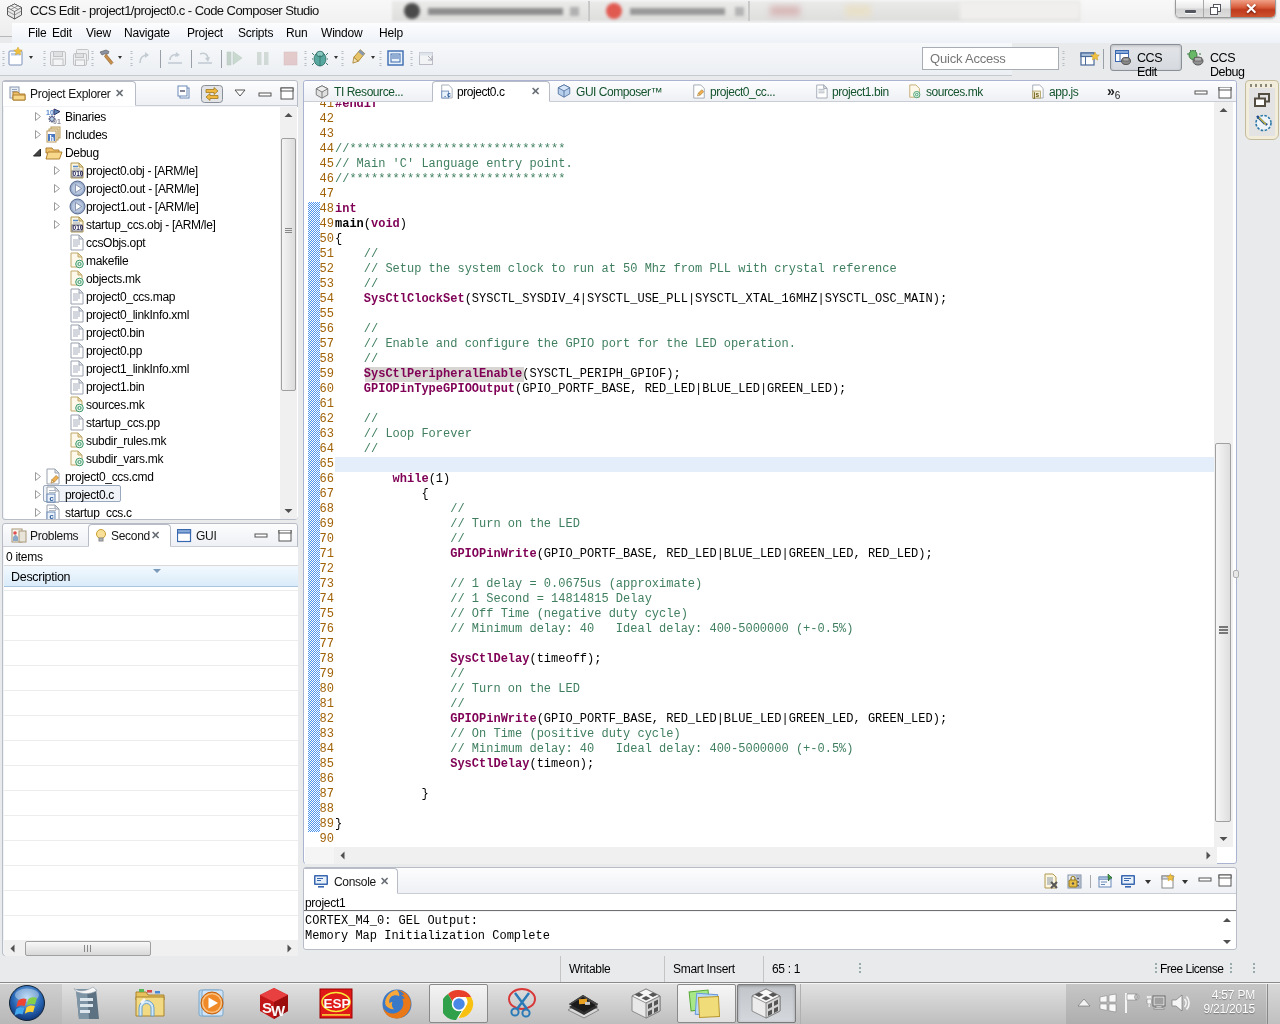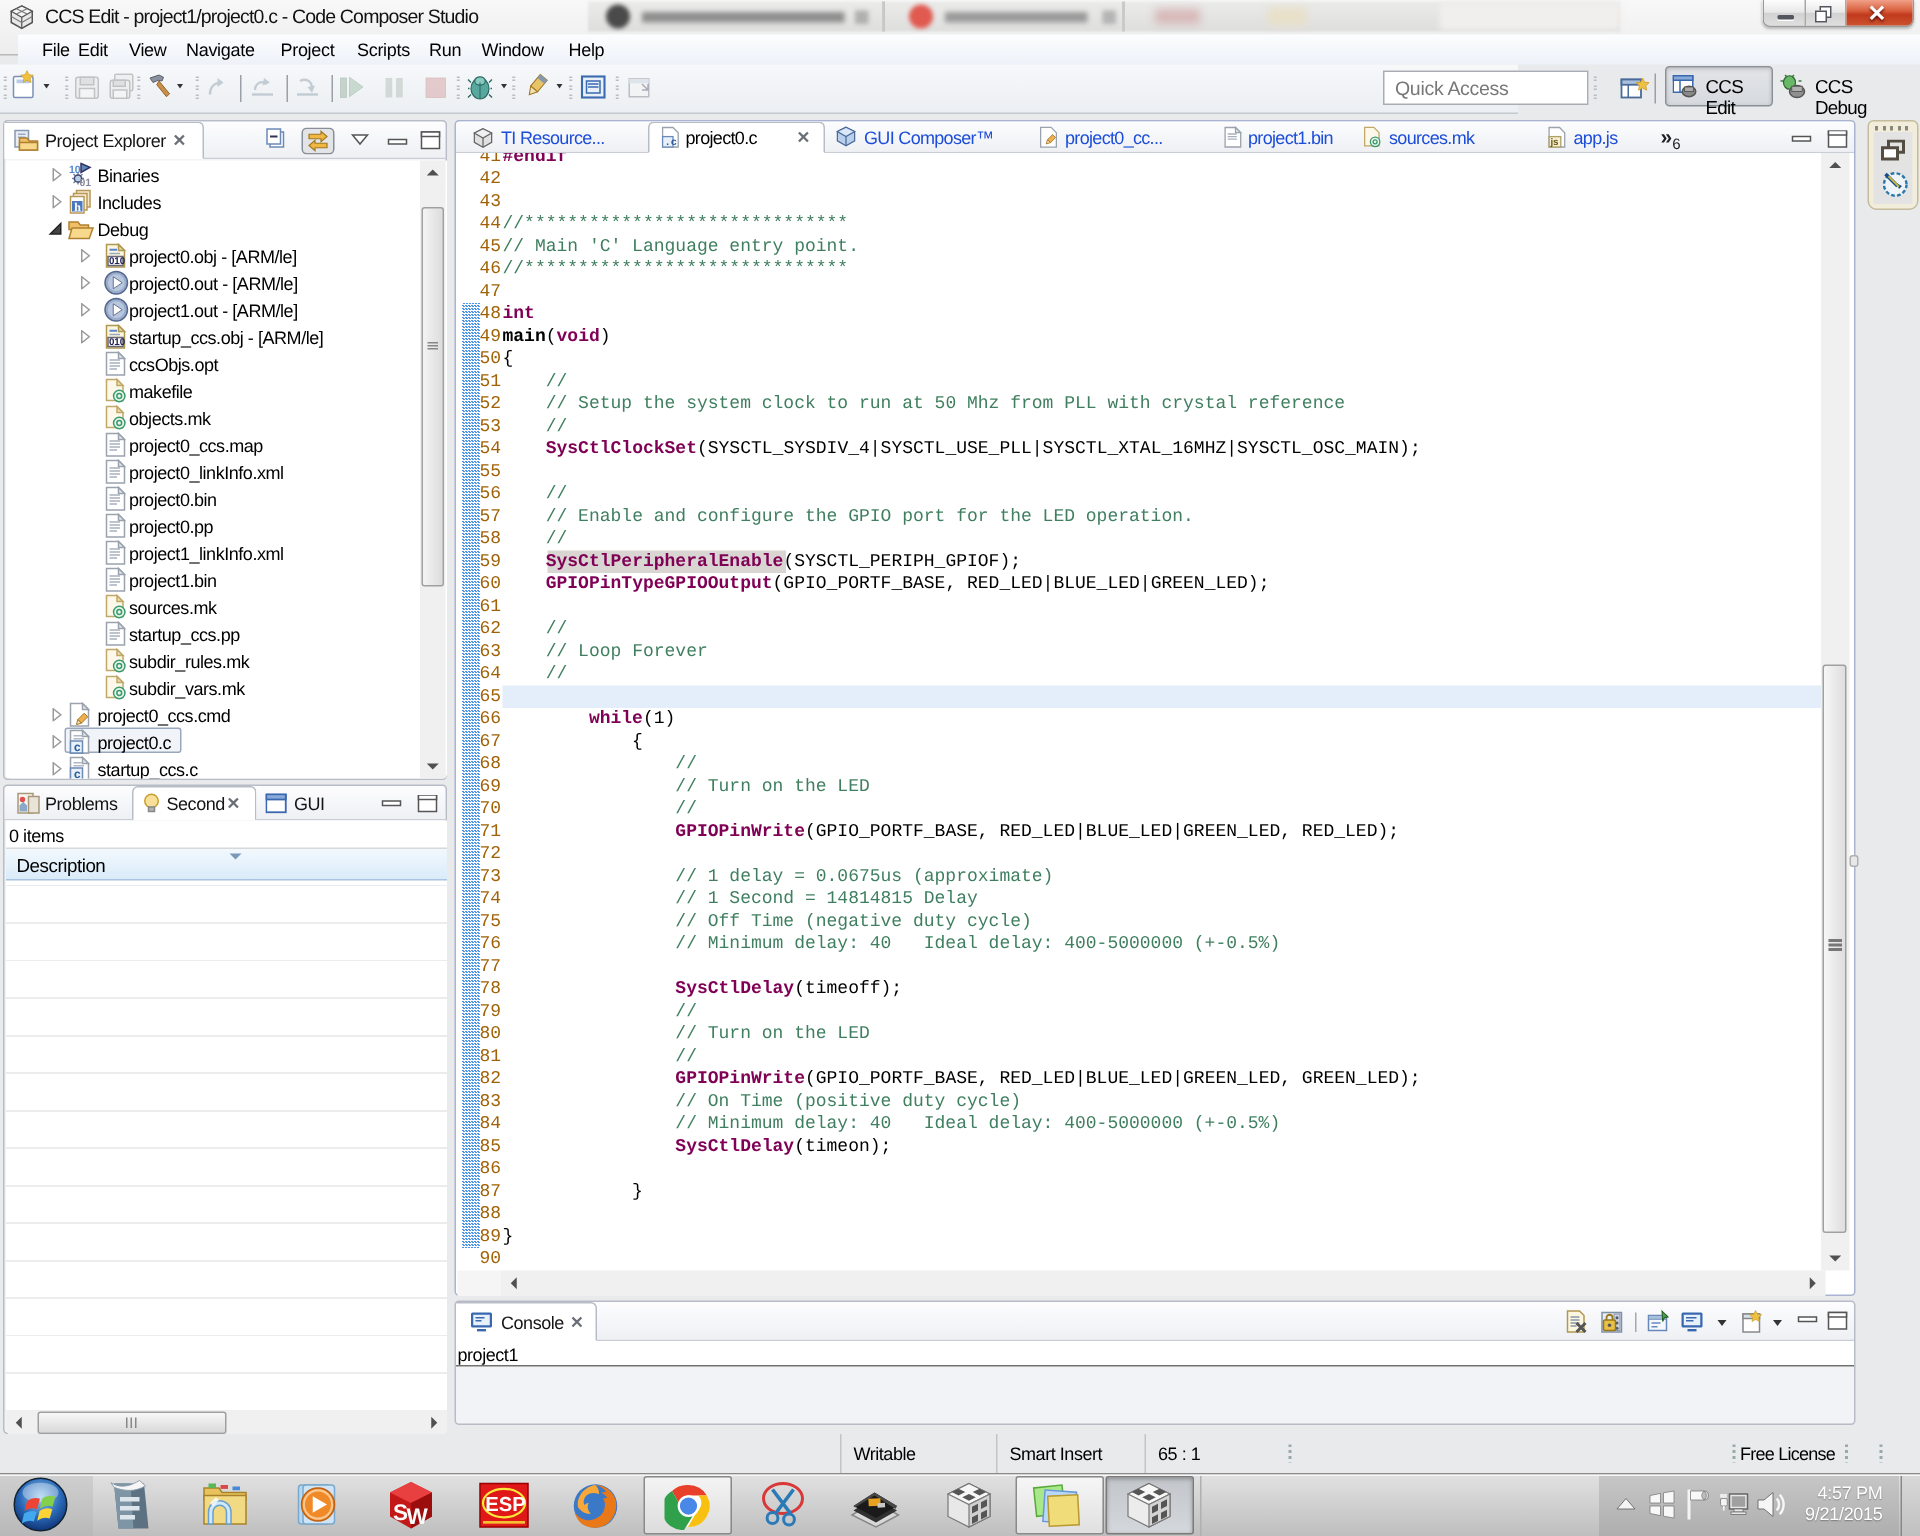--- a/index.html
+++ b/index.html
@@ -8,21 +8,21 @@
 #toolbar{left:0;top:43px;width:1012px;height:33px;background:linear-gradient(#f6f8fa,#eceff3);border-bottom:1px solid #c5cad0}
 .menuitem{position:absolute;top:3px;font-size:12px;letter-spacing:-0.2px;color:#000}
 .panel{position:absolute;border:1px solid #b7bcc6;border-radius:3px;background:#f1f3f6}
 .tabrow{position:absolute;left:0;top:0;right:0;height:25px;background:linear-gradient(#fdfdfe,#eef0f4);border-bottom:1px solid #c9cdd6;border-radius:3px 3px 0 0}
 .tab-active{position:absolute;top:0;height:25px;background:#fff;border:1px solid #b7bcc6;border-bottom:1px solid #fff;border-radius:4px 4px 0 0}
 .tlabel{position:absolute;top:6px;font-size:12px;letter-spacing:-0.3px;color:#151515;white-space:nowrap}
 .gray-x{color:#6a6f77;font-size:11px;font-weight:bold}
 pre{font-family:"Liberation Mono",monospace;font-size:12px;line-height:15px}
 .cm{color:#3F7F5F}.kw{color:#7F0055;font-weight:bold}.fn{color:#7F0055;font-weight:bold}
 #stripes{background:repeating-linear-gradient(#ececec 0 1px,#fff 1px 25px)}
-.etab{position:absolute;top:6px;font-size:12px;letter-spacing:-0.45px;color:#1d4ed8;white-space:nowrap}
+.etab{position:absolute;top:6px;font-size:12px;letter-spacing:-0.45px;color:#14532d;white-space:nowrap}
 .num{color:#a16207}
 </style></head>
 <body>
 
 <div class="abs" id="titlebar">
  <div class="abs" style="left:392px;top:1px;width:688px;height:20px;background:linear-gradient(#ebebea,#dededd);filter:blur(0.8px)"></div>
  <div class="abs" style="left:588px;top:1px;width:2px;height:20px;background:#c6c6c6"></div>
  <div class="abs" style="left:748px;top:1px;width:2px;height:20px;background:#cacaca"></div>
  <div class="abs" style="left:404px;top:3px;width:16px;height:16px;border-radius:8px;background:#4a4a4a;filter:blur(1.5px)"></div>
  <div class="abs" style="left:428px;top:8px;width:135px;height:7px;background:#8e8e8e;filter:blur(1.6px)"></div>
@@ -786,20 +786,30 @@
    <rect x="1" y="3" width="11" height="12" fill="#fff" stroke="#888"></rect>
    <rect x="1" y="3" width="11" height="3" fill="#d8e0ec" stroke="#888"></rect>
    <path d="M8 2l1.6 3.2 3.4.4-2.5 2.3.7 3.4-3.2-1.7-3 1.7.6-3.4L3 5.6l3.4-.4z" fill="#f0c040" stroke="#c89820" stroke-width="0.5" transform="translate(3,-1) scale(0.8)"></path>
   </g>
   <path d="M140 7l6 0-3 4z" fill="#333"></path>
   <rect x="157" y="5" width="12" height="3" fill="#fff" stroke="#555"></rect>
   <rect x="177" y="2" width="12" height="11" fill="#fff" stroke="#555"></rect>
   <rect x="177" y="2" width="12" height="3" fill="#fff" stroke="#555"></rect>
  </svg>
  <div class="abs" style="left:0;top:26px;width:932px;height:17px;background:#fff;font-size:12px;letter-spacing:-0.3px;padding-left:1px;padding-top:2px;border-bottom:1px solid #707070">project1</div>
+ <div class="abs" style="left:0;top:44px;width:932px;height:37px;background:#fff;border-radius:0 0 3px 3px">
+  <pre style="position:absolute;left:1px;top:2px">CORTEX_M4_0: GEL Output:
+Memory Map Initialization Complete</pre>
+  <svg class="abs" style="left:915px;top:0" width="16" height="16">
+        <path d="M4 10l4-4 4 4z" fill="#505050"></path>
+      </svg>
+  <svg class="abs" style="left:915px;top:22px" width="16" height="16">
+        <path d="M4 6l4 4 4-4z" fill="#505050"></path>
+      </svg>
+ </div>
 </div>
 
 <div class="abs" id="statusbar" style="left:0;top:956px;width:1280px;height:26px;font-size:12px;letter-spacing:-0.3px">
  <div class="abs" style="left:560px;top:0;width:1px;height:26px;background:#c4c4c4"></div>
  <div class="abs" style="left:569px;top:6px">Writable</div>
  <div class="abs" style="left:664px;top:0;width:1px;height:26px;background:#c4c4c4"></div>
  <div class="abs" style="left:673px;top:6px">Smart Insert</div>
  <div class="abs" style="left:763px;top:0;width:1px;height:26px;background:#c4c4c4"></div>
  <div class="abs" style="left:772px;top:6px">65 : 1</div>
  <div class="abs" style="left:859px;top:7px;width:2px;height:12px;background:repeating-linear-gradient(#9aa 0 2px,transparent 2px 4px)"></div>

